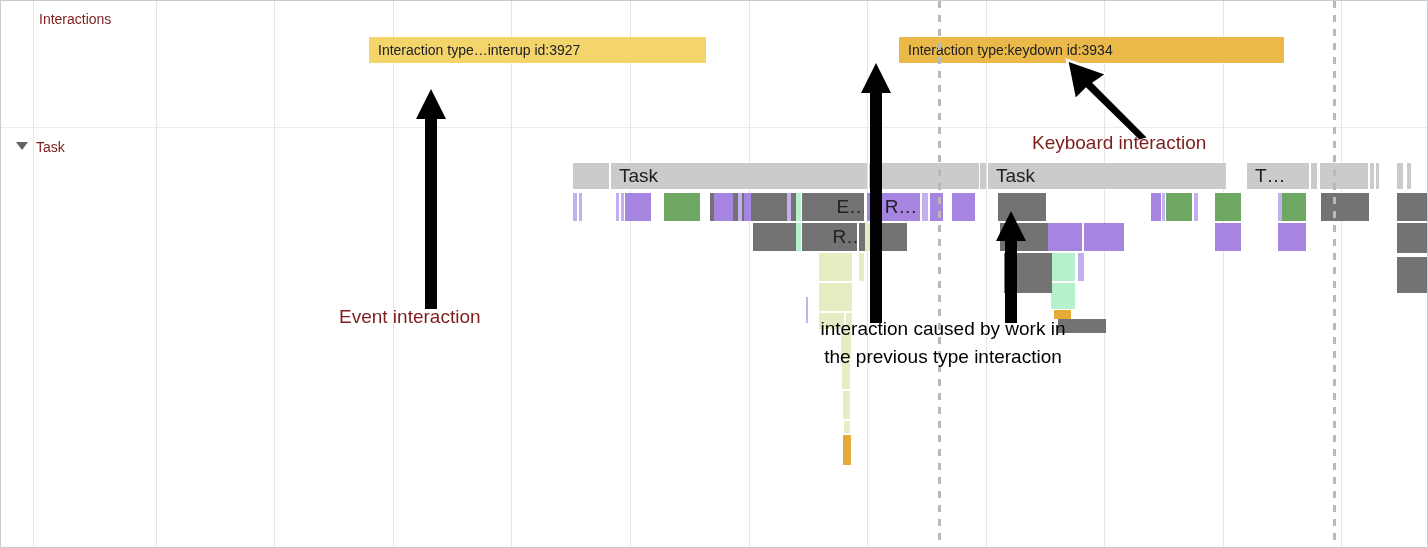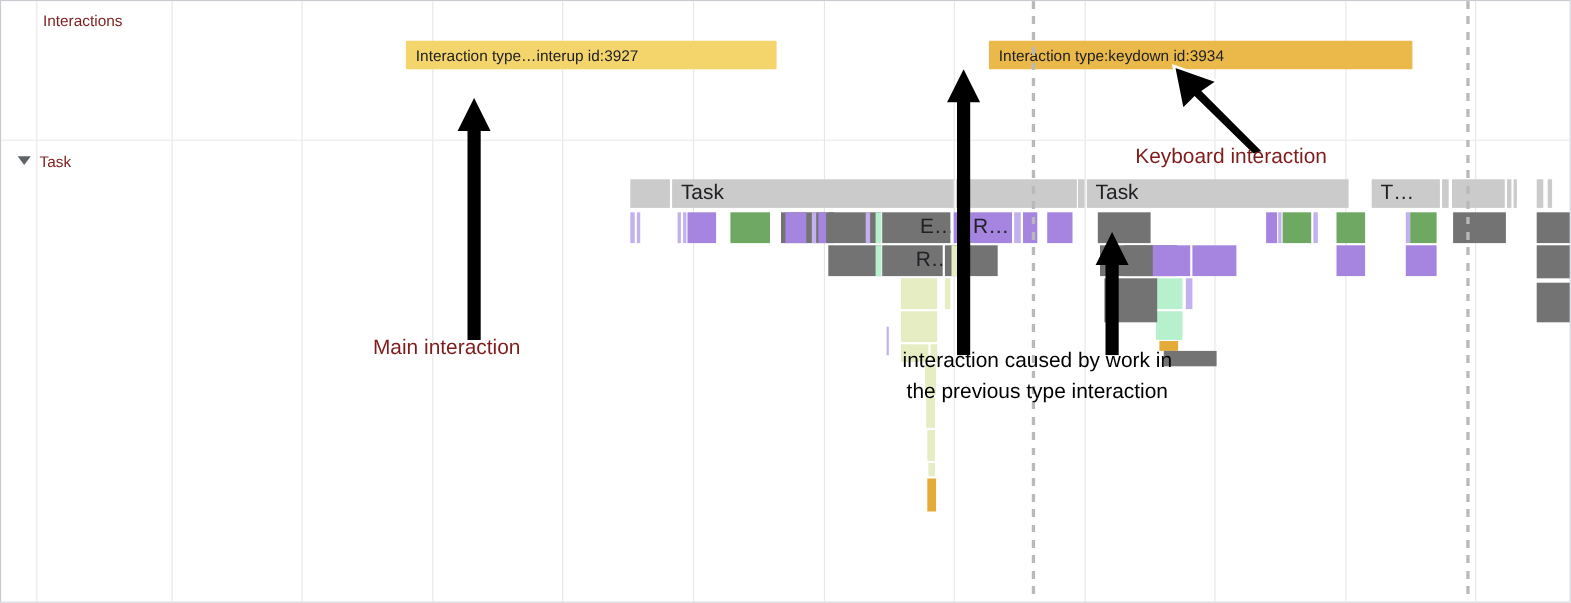--- a/index.html
+++ b/index.html
@@ -157,21 +157,21 @@
   </svg>
 
   <svg class="arrow" style="left:985px;top:210px;width:50px;height:112px" viewBox="0 0 50 112">
     <polygon points="25,0 40,30 31,30 31,112 19,112 19,30 10,30" fill="#000"></polygon>
   </svg>
 
   <svg class="arrow" style="left:1060px;top:55px;width:90px;height:85px" viewBox="0 0 90 85">
     <polygon points="6,4 46,18 33,27 88,82 78,85 25,33 14,44" fill="#000" stroke="#fff" stroke-width="2.5"></polygon>
   </svg>
 
-  <div class="anno" style="left:338px;top:302px">Main interaction</div>
+  <div class="anno" style="left:338px;top:302px">Event interaction</div>
 
   <div class="anno" style="left:1031px;top:128px">Keyboard interaction</div>
 
   <div style="position:absolute;left:782px;top:314px;width:320px;text-align:center;
               font-size:19px;line-height:28px;color:#000">
     <div>interaction caused by work in</div>
     <div>the previous type interaction</div>
   </div>
 
 </div>

